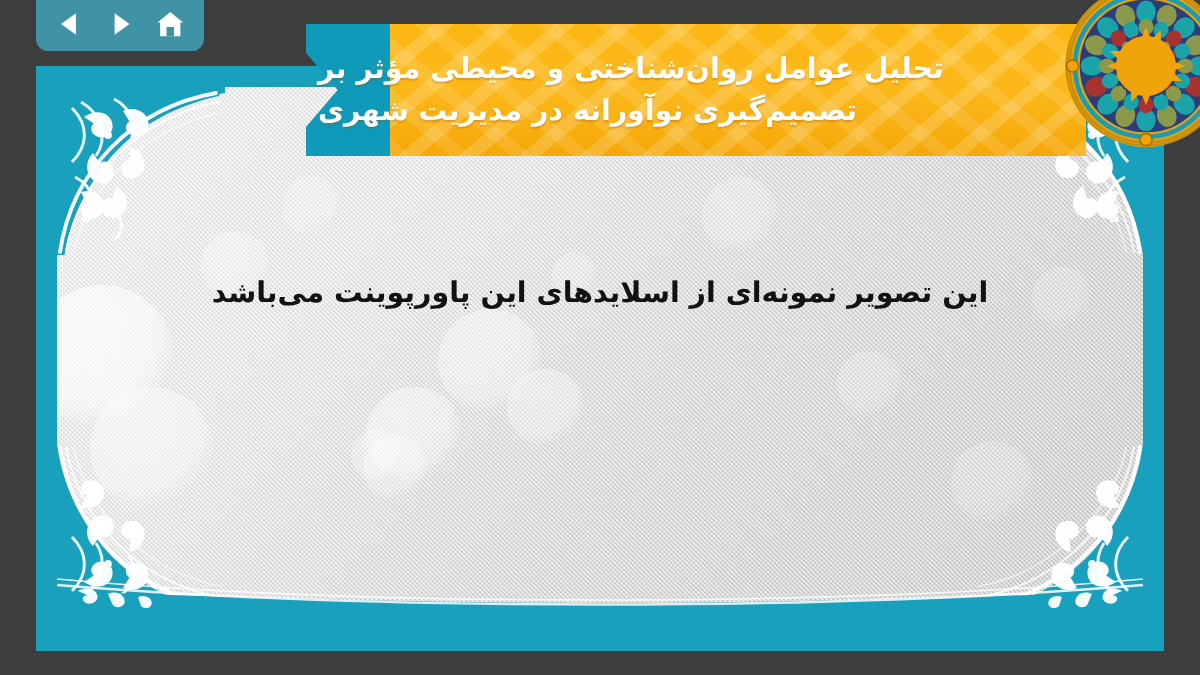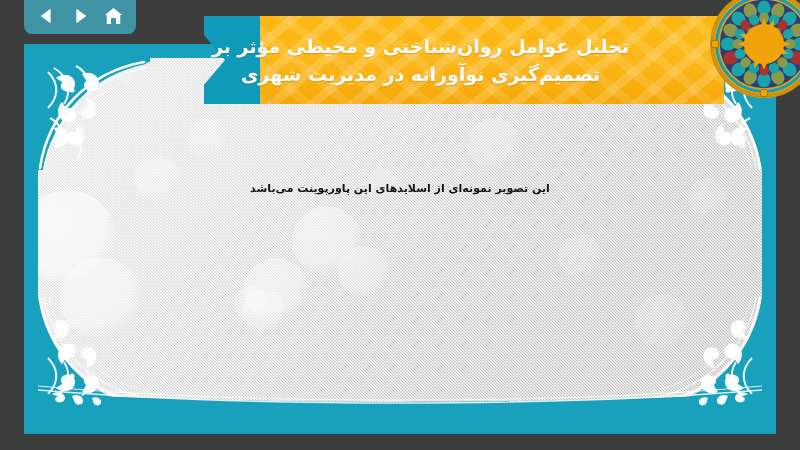--- a/index.html
+++ b/index.html
@@ -105,21 +105,21 @@
       linear-gradient(180deg,#fcb713 0%,#fcb81b 48%,#f5a807 100%);
   }
   #title-text {
     position:absolute; left:8px; top:6px; right:92px; bottom:4px;
     display:flex; flex-direction:column;
     align-items:flex-end; justify-content:center;
     direction:rtl;
     color:#ffffff;
     font-size:19px; font-weight:bold;
     line-height:1.45;
-    text-align:center;
+    text-align:left;
     text-shadow:0 1px 1px rgba(150,90,0,.30);
     white-space:pre-line;
   }
 
   
   #medallion {
     position:absolute; right:-22px; top:-14px;
     width:116px; height:116px; z-index:32;
   }
   #medallion svg { display:block; width:100%; height:100%; }
@@ -132,21 +132,21 @@
     z-index:20;
     color:#121212;
   }
   #body-text p {
     font-size:15.5px;
     line-height:1.62;
     margin:0 0 10px 0;
     font-weight:bold;
     letter-spacing:0;
   }
-  #body-text p.l1 { font-size:11px; margin-bottom:22px; }
+  #body-text p.l1 { font-size:19px; margin-bottom:22px; }
 </style>
 </head>
 <body>
 
 <div id="viewer">
 
   <div id="navbar">
     <button class="navbtn" title="Previous">
       <svg viewBox="0 0 20 20" width="18" height="18" aria-hidden="true">
         <polygon points="14,2 14,18 3,10" fill="#ffffff"></polygon>

